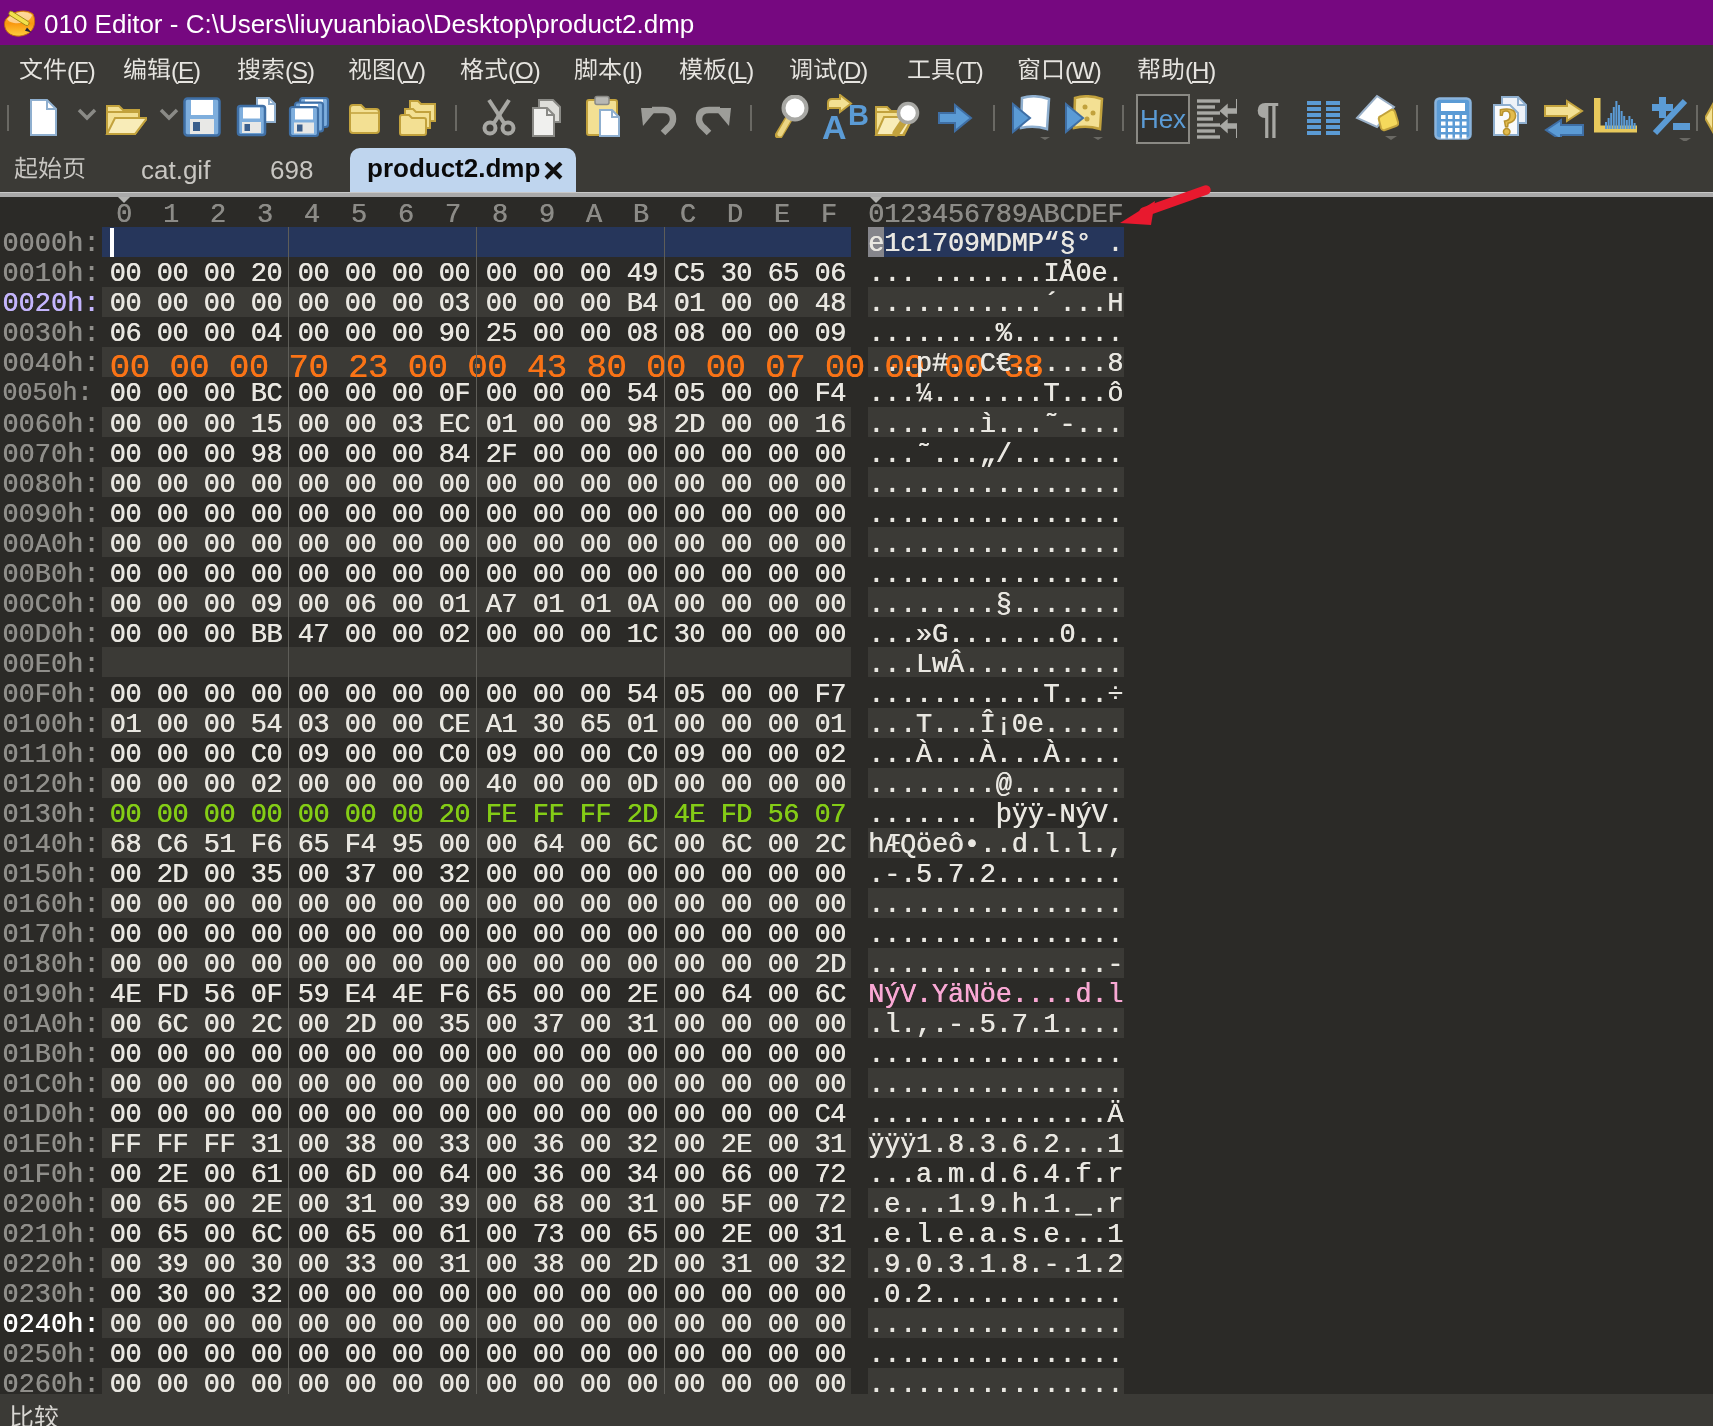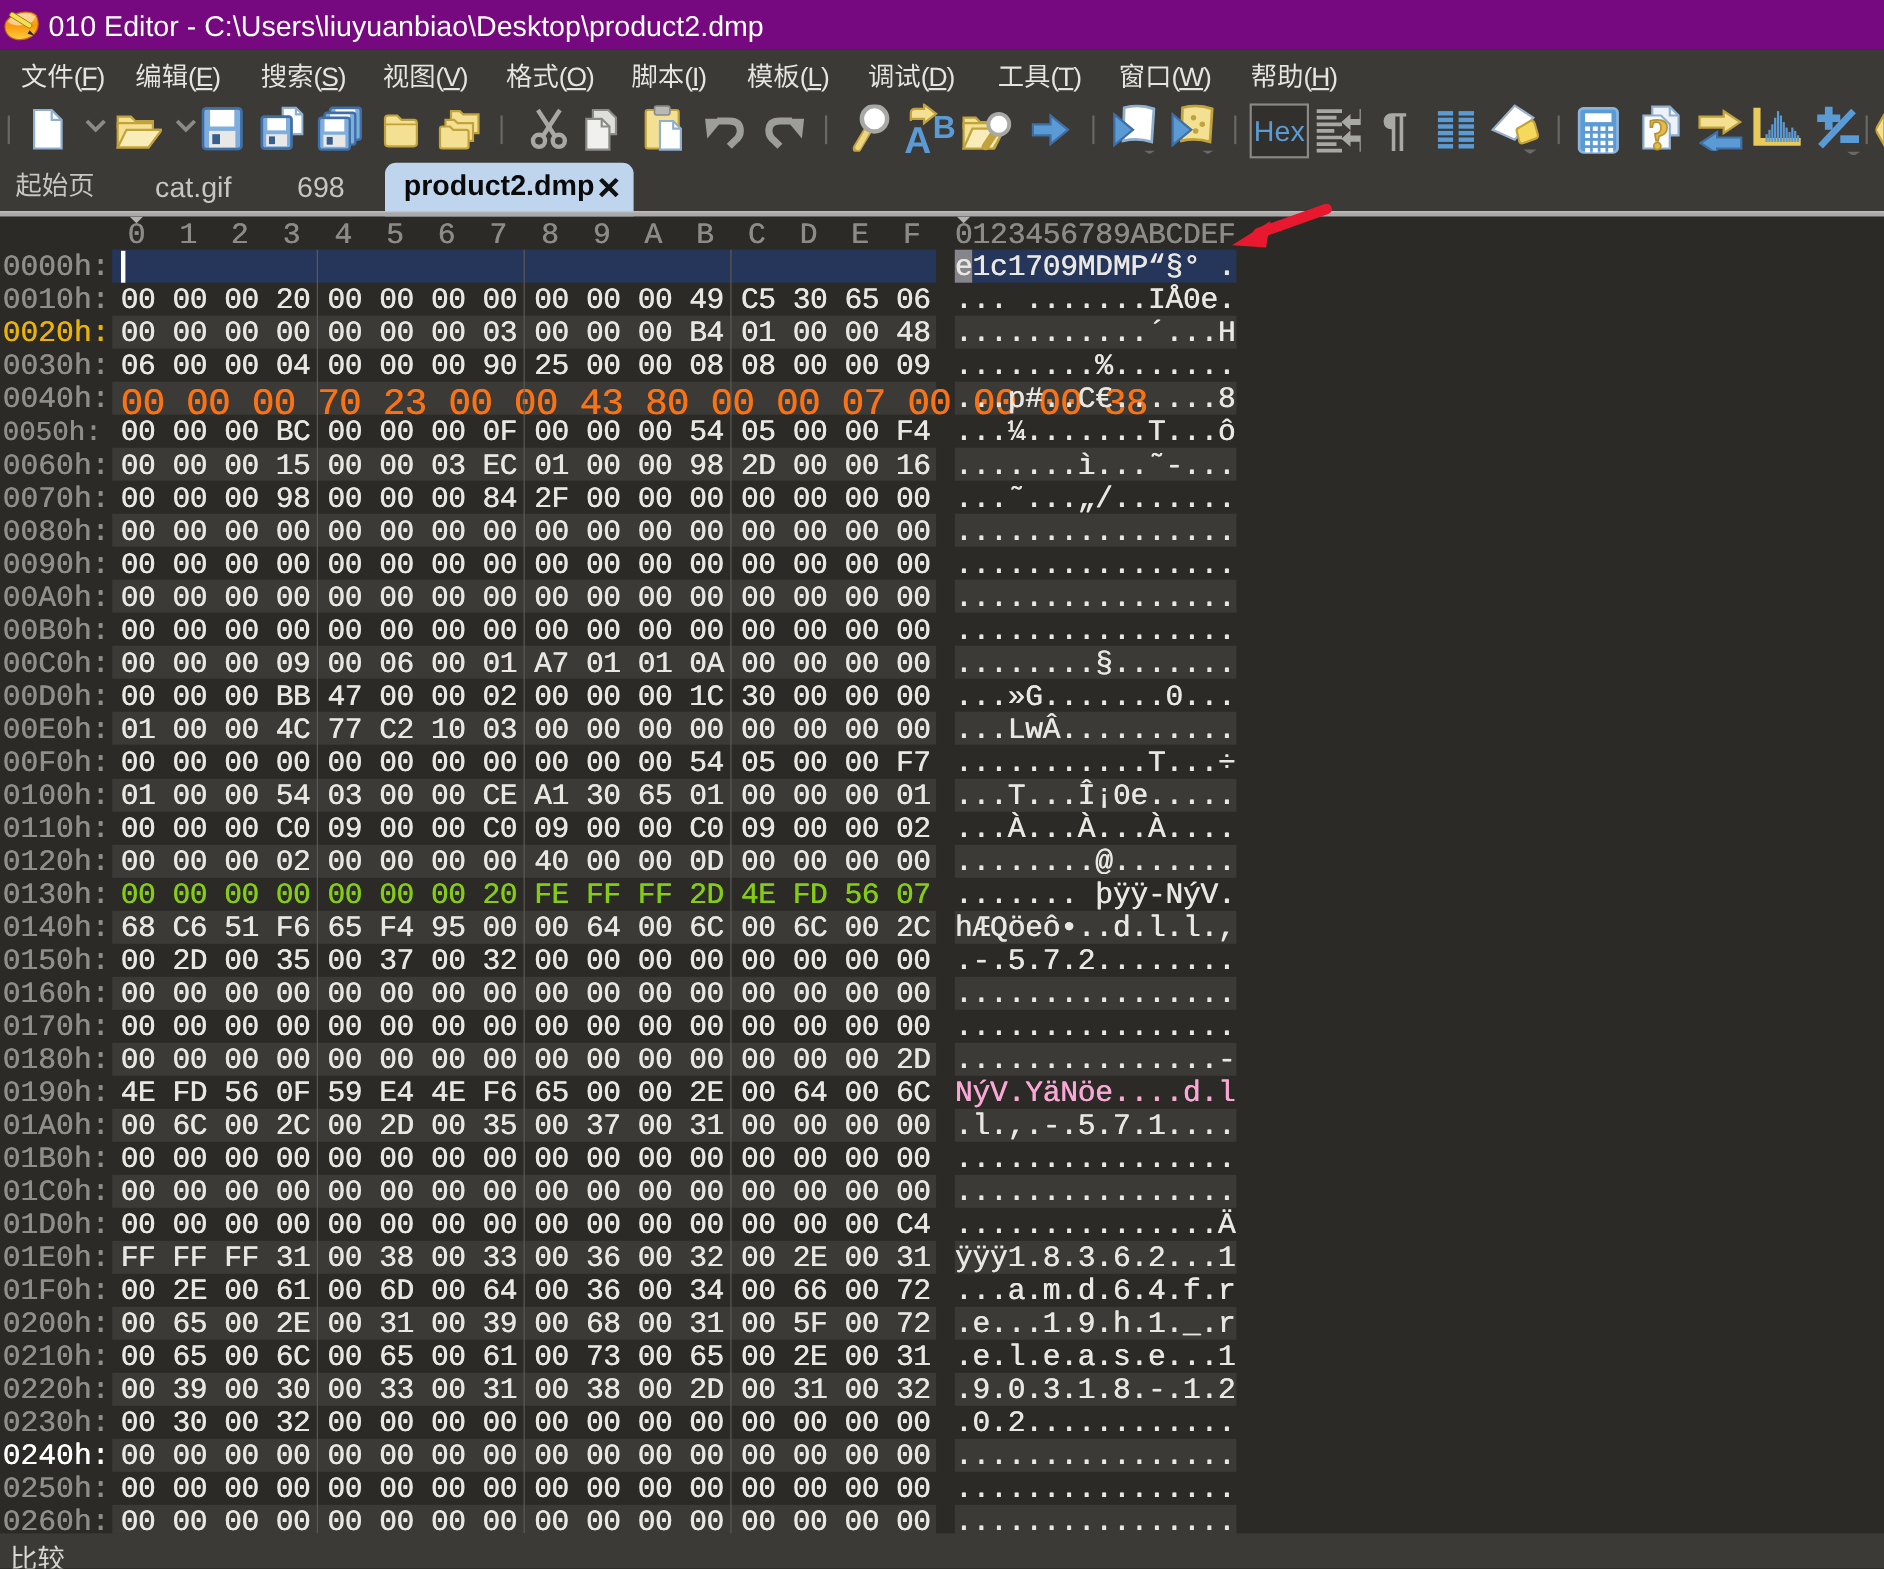--- a/index.html
+++ b/index.html
@@ -333,21 +333,21 @@
 <div class="abs" style="left:868px;top:227.0px;width:16.2px;height:30px;background:#85858b"></div>
 <div class="abs" style="left:884px;top:227.0px;width:239.5px;height:30px;background:#26365b"></div>
 <div class="abs" style="left:109.8px;top:228.0px;width:4.5px;height:29px;background:#ffffff"></div>
 <div class="abs mono" style="left:2.2px;top:229.3px;font-size:27px;color:#8f8e8a">0000h:</div>
 <div class="abs mono" style="left:868px;top:229.3px;font-size:27px;letter-spacing:-0.26px;color:#e9e7e1">e1c1709MDMP“§° .</div>
 <div class="abs mono" style="left:2.2px;top:259.3px;font-size:27px;color:#8f8e8a">0010h:</div>
 <div class="abs mono" style="left:109.6px;top:259.3px;font-size:27px;letter-spacing:-0.54px;color:#e9e7e1">00 00 00 20 00 00 00 00 00 00 00 49 C5 30 65 06</div>
 <div class="abs mono" style="left:868px;top:259.3px;font-size:27px;letter-spacing:-0.26px;color:#e9e7e1">... .......IÅ0e.</div>
 <div class="abs" style="left:102px;top:287.1px;width:749px;height:30px;background:#3b3a36"></div>
 <div class="abs" style="left:867.5px;top:287.1px;width:256px;height:30px;background:#3b3a36"></div>
-<div class="abs mono" style="left:2.2px;top:289.4px;font-size:27px;color:#eab308">0020h:</div>
+<div class="abs mono" style="left:2.2px;top:289.4px;font-size:27px;color:#c4b5fd">0020h:</div>
 <div class="abs mono" style="left:109.6px;top:289.4px;font-size:27px;letter-spacing:-0.54px;color:#e9e7e1">00 00 00 00 00 00 00 03 00 00 00 B4 01 00 00 48</div>
 <div class="abs mono" style="left:868px;top:289.4px;font-size:27px;letter-spacing:-0.26px;color:#e9e7e1">...........´...H</div>
 <div class="abs mono" style="left:2.2px;top:319.4px;font-size:27px;color:#8f8e8a">0030h:</div>
 <div class="abs mono" style="left:109.6px;top:319.4px;font-size:27px;letter-spacing:-0.54px;color:#e9e7e1">06 00 00 04 00 00 00 90 25 00 00 08 08 00 00 09</div>
 <div class="abs mono" style="left:868px;top:319.4px;font-size:27px;letter-spacing:-0.26px;color:#e9e7e1">........%.......</div>
 <div class="abs" style="left:102px;top:347.1px;width:749px;height:30px;background:#3b3a36"></div>
 <div class="abs" style="left:867.5px;top:347.1px;width:256px;height:30px;background:#3b3a36"></div>
 <div class="abs mono" style="left:2.2px;top:349.4px;font-size:27px;color:#8f8e8a">0040h:</div>
 <div class="abs mono" style="left:109.6px;top:349px;font-size:34px;letter-spacing:-0.54px;color:#f97316">00 00 00 70 23 00 00 43 80 00 00 07 00 00 00 38</div>
 <div class="abs mono" style="left:868px;top:349.4px;font-size:27px;letter-spacing:-0.26px;color:#e9e7e1">...p#..C€......8</div>
@@ -382,21 +382,20 @@
 <div class="abs" style="left:867.5px;top:587.4px;width:256px;height:30px;background:#3b3a36"></div>
 <div class="abs mono" style="left:2.2px;top:589.7px;font-size:27px;color:#8f8e8a">00C0h:</div>
 <div class="abs mono" style="left:109.6px;top:589.7px;font-size:27px;letter-spacing:-0.54px;color:#e9e7e1">00 00 00 09 00 06 00 01 A7 01 01 0A 00 00 00 00</div>
 <div class="abs mono" style="left:868px;top:589.7px;font-size:27px;letter-spacing:-0.26px;color:#e9e7e1">........§.......</div>
 <div class="abs mono" style="left:2.2px;top:619.7px;font-size:27px;color:#8f8e8a">00D0h:</div>
 <div class="abs mono" style="left:109.6px;top:619.7px;font-size:27px;letter-spacing:-0.54px;color:#e9e7e1">00 00 00 BB 47 00 00 02 00 00 00 1C 30 00 00 00</div>
 <div class="abs mono" style="left:868px;top:619.7px;font-size:27px;letter-spacing:-0.26px;color:#e9e7e1">...»G.......0...</div>
 <div class="abs" style="left:102px;top:647.4px;width:749px;height:30px;background:#3b3a36"></div>
 <div class="abs" style="left:867.5px;top:647.4px;width:256px;height:30px;background:#3b3a36"></div>
 <div class="abs mono" style="left:2.2px;top:649.7px;font-size:27px;color:#8f8e8a">00E0h:</div>
-<div class="abs mono" style="left:109.6px;top:649.7px;font-size:27px;letter-spacing:-0.54px;color:#e9e7e1">01 00 00 4C 77 C2 10 03 00 00 00 00 00 00 00 00</div>
 <div class="abs mono" style="left:868px;top:649.7px;font-size:27px;letter-spacing:-0.26px;color:#e9e7e1">...LwÂ..........</div>
 <div class="abs mono" style="left:2.2px;top:679.8px;font-size:27px;color:#8f8e8a">00F0h:</div>
 <div class="abs mono" style="left:109.6px;top:679.8px;font-size:27px;letter-spacing:-0.54px;color:#e9e7e1">00 00 00 00 00 00 00 00 00 00 00 54 05 00 00 F7</div>
 <div class="abs mono" style="left:868px;top:679.8px;font-size:27px;letter-spacing:-0.26px;color:#e9e7e1">...........T...÷</div>
 <div class="abs" style="left:102px;top:707.5px;width:749px;height:30px;background:#3b3a36"></div>
 <div class="abs" style="left:867.5px;top:707.5px;width:256px;height:30px;background:#3b3a36"></div>
 <div class="abs mono" style="left:2.2px;top:709.8px;font-size:27px;color:#8f8e8a">0100h:</div>
 <div class="abs mono" style="left:109.6px;top:709.8px;font-size:27px;letter-spacing:-0.54px;color:#e9e7e1">01 00 00 54 03 00 00 CE A1 30 65 01 00 00 00 01</div>
 <div class="abs mono" style="left:868px;top:709.8px;font-size:27px;letter-spacing:-0.26px;color:#e9e7e1">...T...Î¡0e.....</div>
 <div class="abs mono" style="left:2.2px;top:739.8px;font-size:27px;color:#8f8e8a">0110h:</div>

